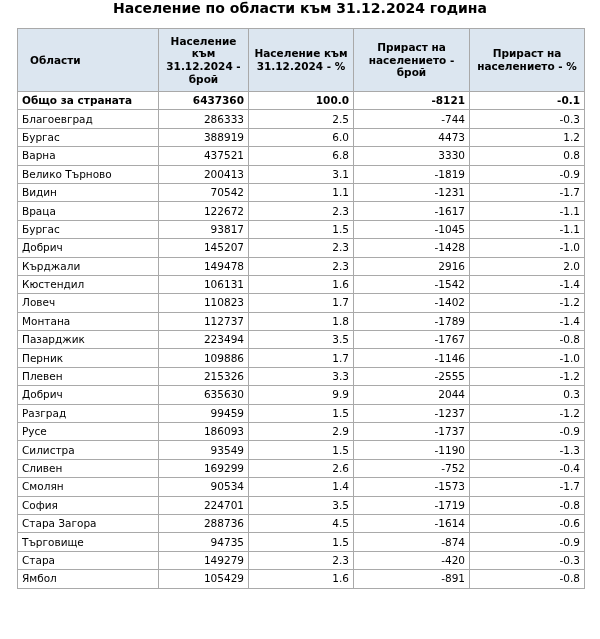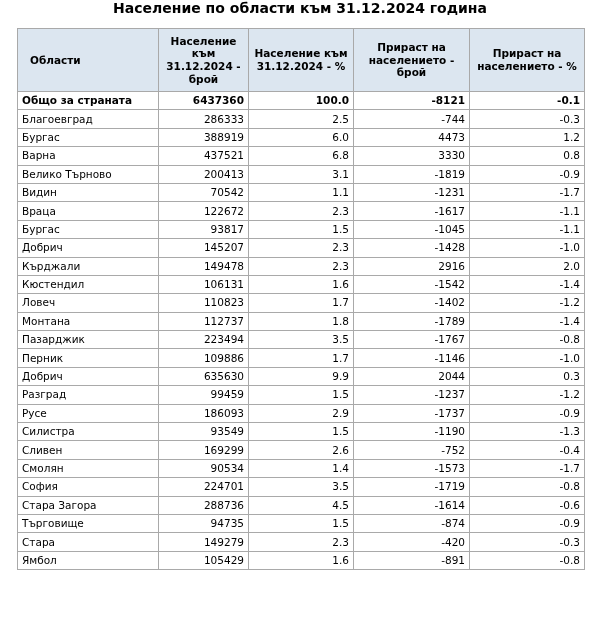--- a/index.html
+++ b/index.html
@@ -140,20 +140,27 @@
         <td class="num">-0.8</td>
       </tr>
       <tr>
         <td>Перник</td>
         <td class="num">109886</td>
         <td class="num">1.7</td>
         <td class="num">-1146</td>
         <td class="num">-1.0</td>
       </tr>
       <tr>
+        <td>Плевен</td>
+        <td class="num">215326</td>
+        <td class="num">3.3</td>
+        <td class="num">-2555</td>
+        <td class="num">-1.2</td>
+      </tr>
+      <tr>
         <td>Добрич</td>
         <td class="num">635630</td>
         <td class="num">9.9</td>
         <td class="num">2044</td>
         <td class="num">0.3</td>
       </tr>
       <tr>
         <td>Разград</td>
         <td class="num">99459</td>
         <td class="num">1.5</td>

